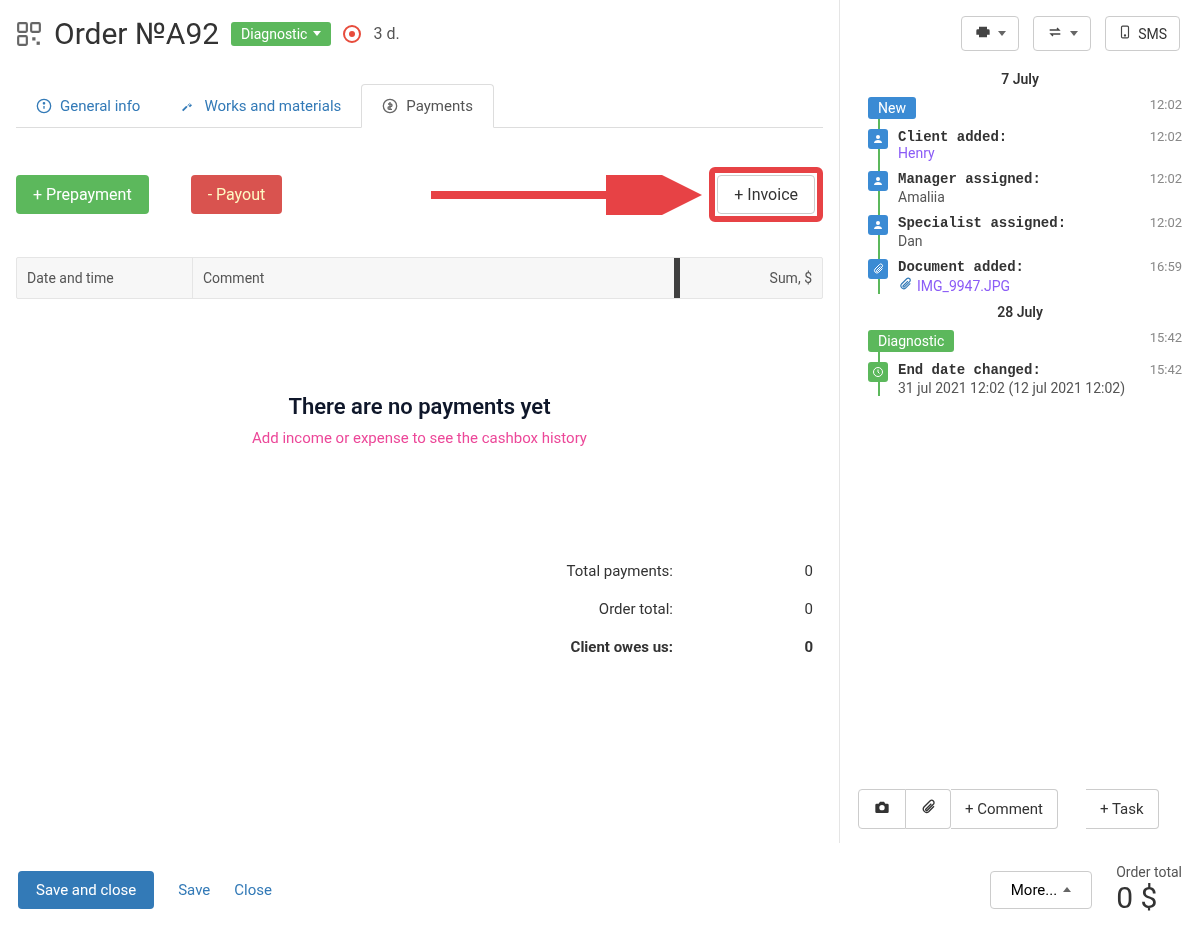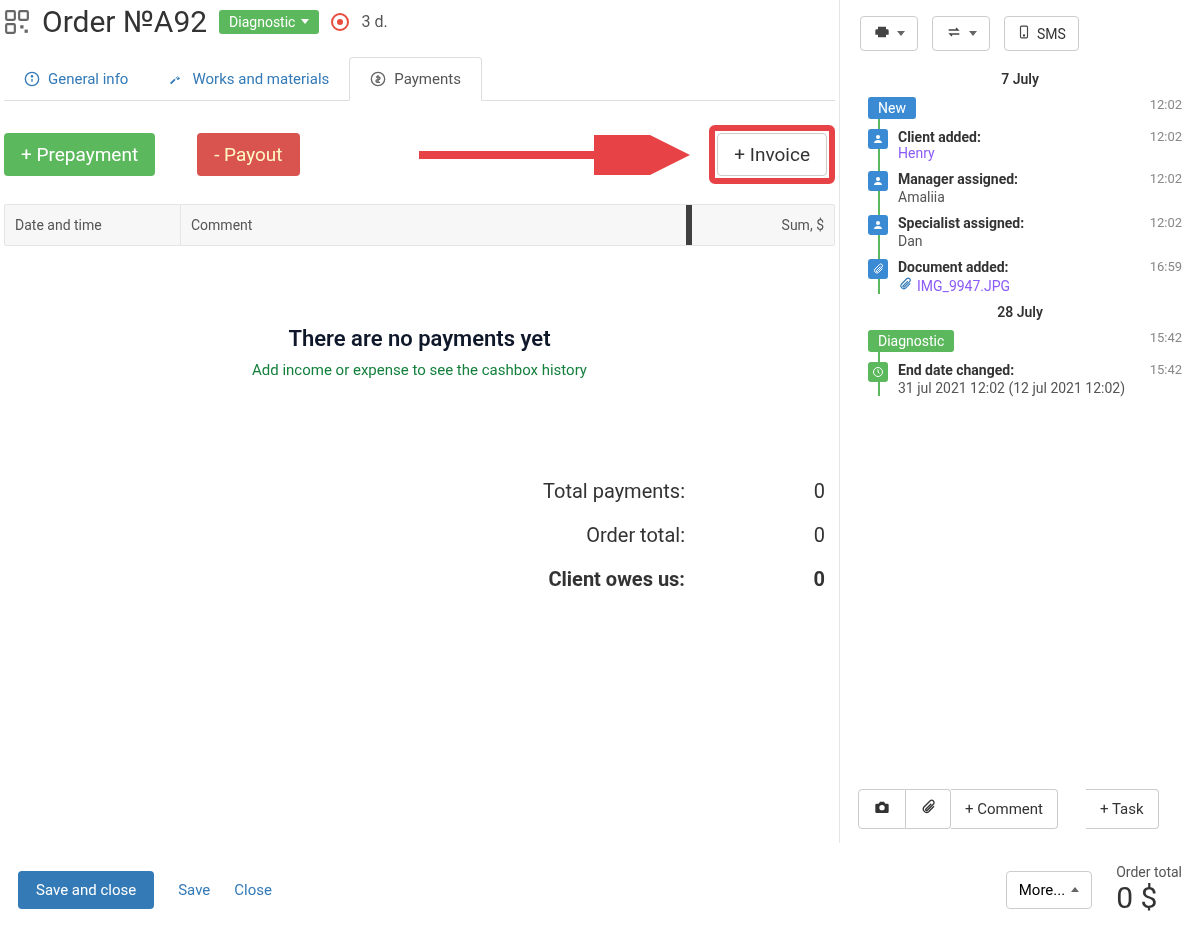--- a/index.html
+++ b/index.html
@@ -1,18 +1,18 @@
 <!DOCTYPE html>
 <html><head>
 <meta charset="utf-8">
 <style>
 * { box-sizing: border-box; margin: 0; padding: 0; font-family: -apple-system, BlinkMacSystemFont, "Segoe UI", Roboto, sans-serif; }
 body { background: #fff; width: 1200px; height: 935px; display: flex; flex-direction: column; overflow: hidden; }
 .content-wrap { display: flex; flex: 1; overflow: hidden; }
-.main { flex: 1; padding: 4px; border-right: 1px solid #e5e5e5; display: flex; flex-direction: column; }
+.main { flex: 1; padding: 16px; border-right: 1px solid #e5e5e5; display: flex; flex-direction: column; gap: 15px; }
 .sidebar { width: 360px; display: flex; flex-direction: column; }
 
 
 .header { display: flex; align-items: center; gap: 12px; margin-bottom: 18px; }
 .qr-icon { width: 26px; height: 26px; }
 .order-title { font-size: 30px; font-weight: 400; color: #333; }
 .status-badge { background: #5cb85c; color: #fff; padding: 4px 10px; border-radius: 3px; font-size: 14px; display: inline-flex; align-items: center; gap: 4px; }
 .status-badge::after { content: ""; border-left: 4px solid transparent; border-right: 4px solid transparent; border-top: 5px solid #fff; margin-left: 2px; }
 .target-icon { width: 18px; height: 18px; border: 2px solid #e74c3c; border-radius: 50%; display: flex; align-items: center; justify-content: center; }
 .target-icon::before { content: ""; width: 6px; height: 6px; background: #e74c3c; border-radius: 50%; }
@@ -20,65 +20,65 @@
 
 
 .tabs { display: flex; border-bottom: 1px solid #ddd; margin-bottom: 24px; }
 .tab { padding: 12px 20px; display: flex; align-items: center; gap: 8px; font-size: 15px; cursor: pointer; color: #337ab7; }
 .tab.active { border: 1px solid #ddd; border-bottom: 1px solid #fff; border-radius: 4px 4px 0 0; margin-bottom: -1px; color: #555; }
 .tab-icon { width: 16px; height: 16px; }
 
 
 .actions-row { display: flex; justify-content: space-between; align-items: center; margin-bottom: 20px; position: relative; }
 .actions-left { display: flex; gap: 14px; }
-.btn { padding: 9px 16px; border-radius: 4px; border: 1px solid transparent; font-size: 19px; cursor: pointer; background: #fff; }
+.btn { padding: 9px 16px; border-radius: 4px; border: 1px solid transparent; font-size: 16px; cursor: pointer; background: #fff; }
 .btn-green { background: #5cb85c; color: #fff; }
 .btn-red { background: #d9534f; color: #fef9c3; margin-left: 28px; }
 .btn-white { background: #fff; border: 1px solid #ccc; color: #333; }
 .invoice-highlight { border: 6px solid #e74245; border-radius: 6px; display: inline-block; padding: 2px; }
 .arrow-annotation { position: absolute; left: 410px; top: 50%; transform: translateY(-50%); pointer-events: none; }
 
 
 .payments-table-head { display: flex; background: #f7f7f7; border: 1px solid #e5e5e5; border-radius: 2px; font-size: 14px; color: #555; }
 .th { padding: 12px 10px; }
 .th-date { width: 176px; border-right: 1px solid #e5e5e5; }
 .th-comment { flex: 1; border-right: 6px solid #404040; }
 .th-sum { width: 142px; text-align: right; }
 
 .empty-state { text-align: center; margin-top: 80px; }
 .empty-title { font-size: 22px; font-weight: 600; color: #0f172a; margin-bottom: 10px; }
-.empty-sub { font-size: 15px; color: #15803d; }
+.empty-sub { font-size: 15px; color: #ec4899; }
 
 .totals { margin-top: 90px; }
-.total-row { display: flex; justify-content: flex-end; gap: 110px; padding: 10px 10px; font-size: 20px; color: #333; }
+.total-row { display: flex; justify-content: flex-end; gap: 110px; padding: 10px 10px; font-size: 15px; color: #333; }
 .total-row .label { text-align: right; width: 200px; }
 .total-row .value { width: 30px; text-align: right; }
 .total-row.bold .label, .total-row.bold .value { font-weight: 700; }
 
 
-.sidebar-top { display: flex; gap: 14px; padding: 16px 20px 10px; align-items: center; }
+.sidebar-top { display: flex; gap: 14px; padding: 16px 20px 10px; justify-content: flex-end; align-items: center; }
 .sb-btn { border: 1px solid #ccc; border-radius: 4px; padding: 7px 12px; background: #fff; cursor: pointer; font-size: 14px; display: inline-flex; align-items: center; gap: 6px; color: #333; }
 .caret-down { border-left: 4px solid transparent; border-right: 4px solid transparent; border-top: 5px solid #666; display: inline-block; }
 
 
 .timeline-scroll { flex: 1; overflow-y: auto; padding: 0 18px; }
 .date-header { text-align: center; font-weight: 600; font-size: 14px; color: #333; margin: 10px 0; }
 .timeline { position: relative; margin-left: 10px; }
 .timeline::before { content: ""; position: absolute; left: 10px; top: 0; bottom: 0; width: 2px; background: #5cb85c; }
 .tl-item { position: relative; padding-left: 30px; margin-bottom: 10px; }
 .tl-icon { position: absolute; left: 0; top: 0; width: 20px; height: 20px; border-radius: 3px; display: flex; align-items: center; justify-content: center; z-index: 1; }
 .tl-icon.blue { background: #3b8bd4; }
 .tl-icon.green { background: #5cb85c; }
 .tl-icon svg { width: 12px; height: 12px; }
 .tl-badge { display: inline-block; padding: 3px 10px; border-radius: 3px; color: #fff; font-size: 14px; position: relative; left: -30px; z-index: 2; }
 .tl-badge.blue { background: #3b8bd4; }
 .tl-badge.green { background: #5cb85c; }
 .tl-row { display: flex; justify-content: space-between; align-items: flex-start; }
 .tl-content { flex: 1; font-size: 14px; }
-.tl-title { font-weight: 700; color: #333; }
+.tl-title { font-weight: 700; color: #333; font-family: Liberation Mono, monospace; }
 .tl-text { color: #555; margin-top: 2px; }
 .tl-link { color: #8b5cf6; }
 .tl-time { color: #888; font-size: 13px; }
 .attach-row { display: flex; align-items: center; gap: 5px; margin-top: 2px; }
 
 
 .sidebar-actions { display: flex; gap: 12px; padding: 14px 18px; }
 .sa-btn { border: 1px solid #ccc; padding: 9px 14px; background: #fff; cursor: pointer; font-size: 15px; color: #333; display: inline-flex; align-items: center; gap: 6px; }
 .sa-btn:first-child { border-radius: 4px 0 0 4px; }
 .sa-btn:nth-child(2) { border-left: none; border-radius: 0 4px 4px 0; }
@@ -87,21 +87,21 @@
 .sa-group .sa-btn + .sa-btn { border-left: none; }
 .sa-btn + .sa-btn { }
 .sa-group .sa-btn:last-child { border-radius: 0 4px 4px 0; }
 .sa-standalone { margin-left: 16px; border-radius: 4px; }
 
 
 .footer { display: flex; align-items: center; padding: 20px 18px; border-top: 1px solid #fff; }
 .footer-left { flex: 1; display: flex; align-items: center; gap: 24px; }
 .btn-primary { background: #337ab7; color: #fff; border: none; padding: 10px 18px; border-radius: 4px; font-size: 15px; cursor: pointer; }
 .link-btn { color: #337ab7; font-size: 15px; cursor: pointer; background: none; border: none; }
-.more-btn { border: 1px solid #ccc; border-radius: 4px; padding: 9px 12px; background: #fff; font-size: 15px; cursor: pointer; display: inline-flex; align-items: center; gap: 6px; }
+.more-btn { border: 1px solid #ccc; border-radius: 4px; padding: 9px 20px; background: #fff; font-size: 15px; cursor: pointer; display: inline-flex; align-items: center; gap: 6px; }
 .caret-up { border-left: 4px solid transparent; border-right: 4px solid transparent; border-bottom: 5px solid #666; display: inline-block; }
 .footer-right { margin-left: 24px; }
 .order-total-label { font-size: 14px; color: #555; }
 .order-total-value { font-size: 30px; color: #333; }
 </style>
 </head>
 <body>
 
 <div class="content-wrap">
   <div class="main">

